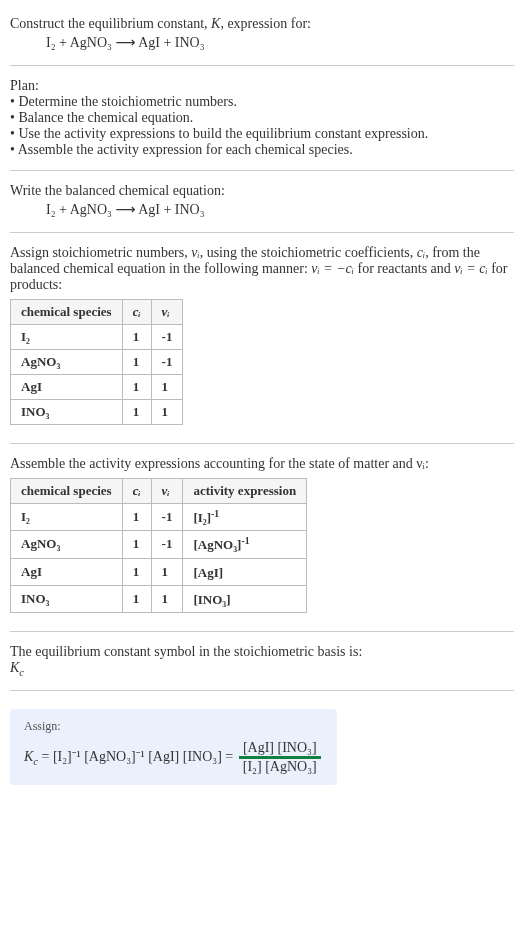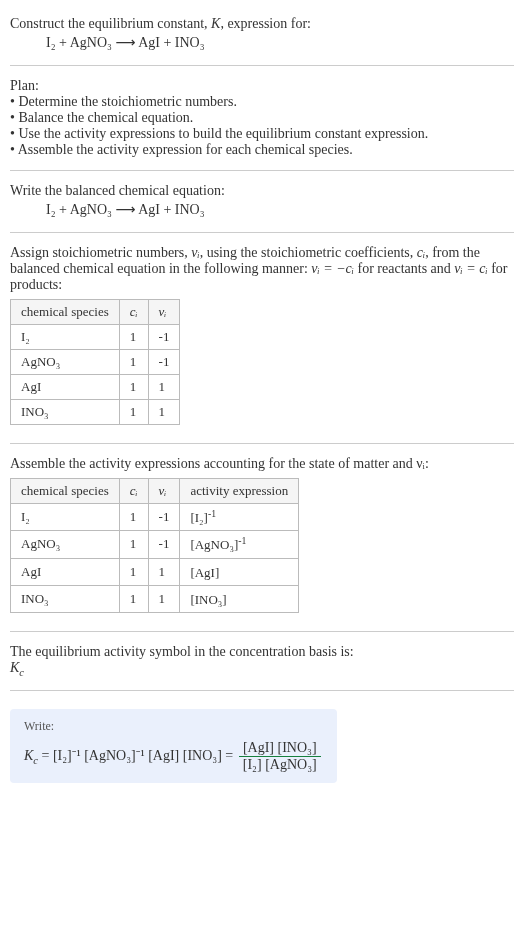--- a/index.html
+++ b/index.html
@@ -27,21 +27,21 @@
 sub { font-size: 0.75em; vertical-align: sub; }
 sup { font-size: 0.75em; vertical-align: super; }
 table.data {
   border-collapse: collapse;
   margin: 6px 0;
 }
 table.data th, table.data td {
   border: 1px solid #bbb;
   padding: 4px 10px;
   text-align: left;
-  font-weight: normal;
+  font-weight: bold;
   font-size: 13px;
 }
 table.data th {
   background: #f5f5f5;
 }
 .answer-box {
   background: #eaf0fc;
   border-radius: 4px;
   padding: 10px 14px;
   margin-top: 6px;
@@ -53,21 +53,21 @@
   margin-bottom: 6px;
 }
 .frac {
   display: inline-block;
   vertical-align: middle;
   text-align: center;
   margin: 0 2px;
 }
 .frac .num {
   display: block;
-  border-bottom: 1px solid #15803d;
+  border-bottom: 3px solid #15803d;
   padding: 0 4px;
 }
 .frac .den {
   display: block;
   padding: 0 4px;
 }
 ul.plan {
   list-style: none;
   padding-left: 0;
 }
@@ -171,27 +171,27 @@
       <td>1</td>
       <td>1</td>
       <td><span>[INO₃]</span><sup></sup></td>
     </tr>
   </tbody>
     </table>
 </div>
 <hr class="sep">
 
 <div class="section">
-  <div>The equilibrium activity symbol in the concentration basis is:</div>
+  <div>The equilibrium constant symbol in the stoichiometric basis is:</div>
   <div class="ital">
     <span>K</span><sub>c</sub>
   </div>
 </div>
 <hr class="sep">
 
 <div class="section">
   <div class="answer-box">
-    <div class="answer-label">Write:</div>
+    <div class="answer-label">Assign:</div>
     <div>
       <span class="ital"><span>K</span><sub>c</sub></span><span> = [I₂]⁻¹ [AgNO₃]⁻¹ [AgI] [INO₃] = </span><span class="frac"><span class="num">[AgI] [INO₃]</span><span class="den">[I₂] [AgNO₃]</span></span>
     </div>
   </div>
 </div>
 
 </body></html>

